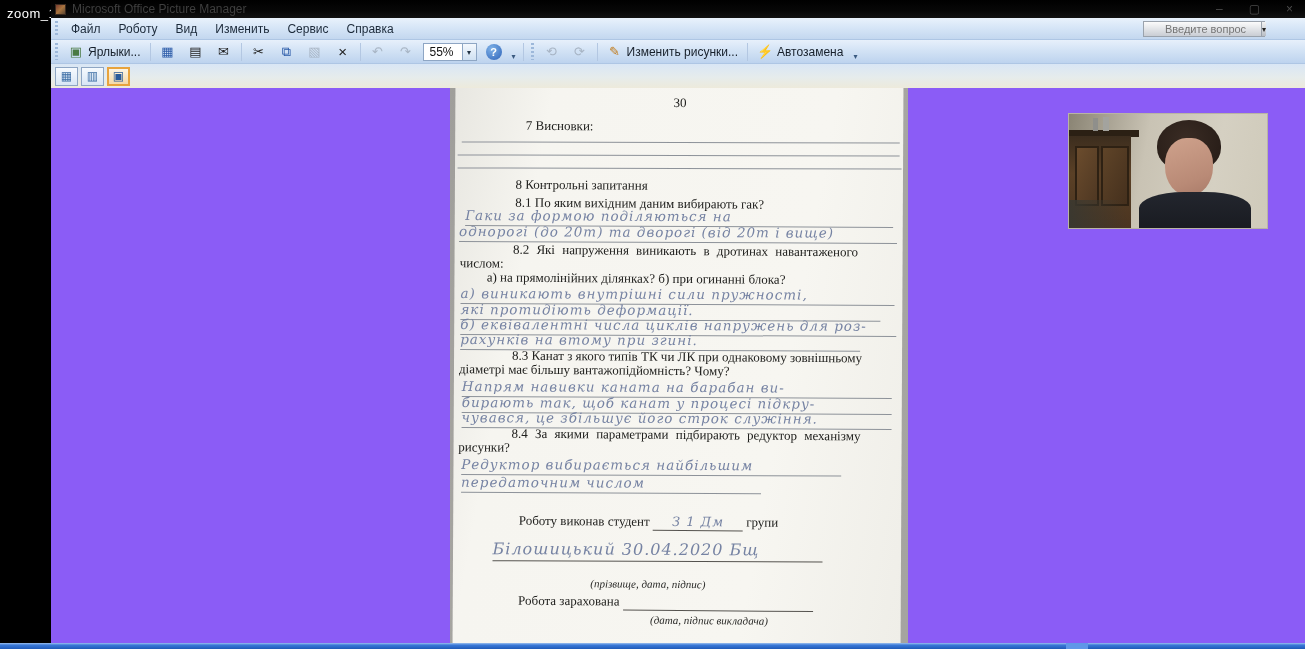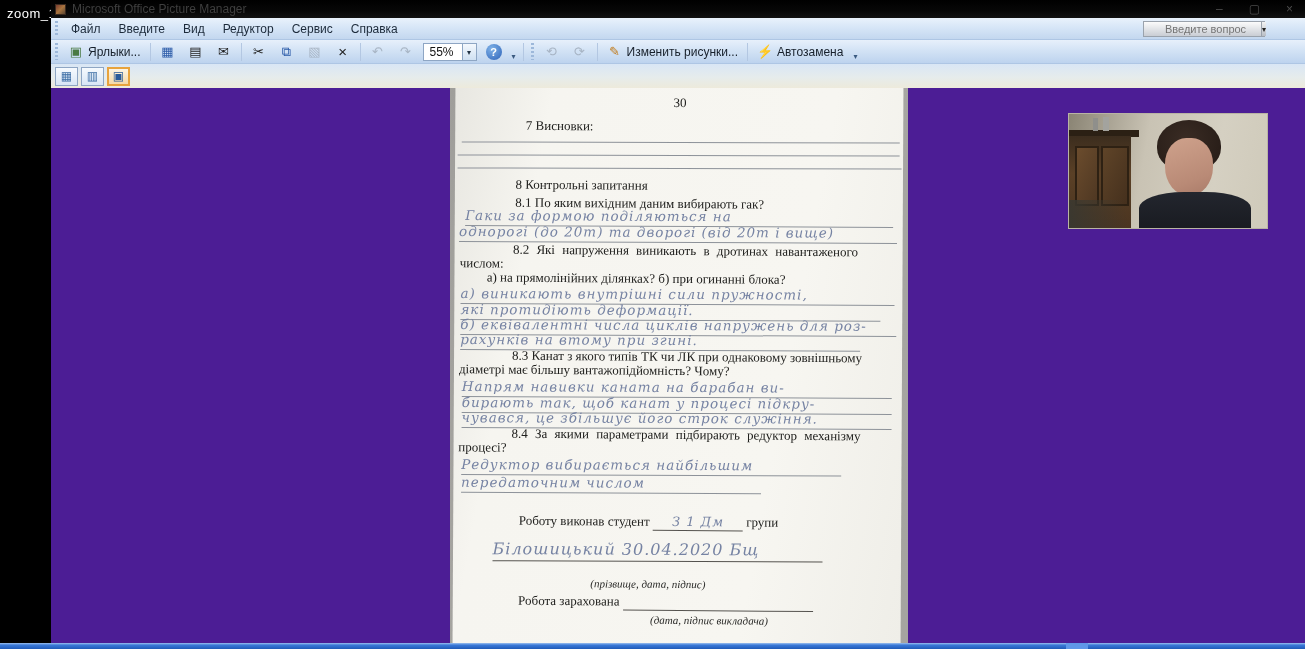--- a/index.html
+++ b/index.html
@@ -55,21 +55,21 @@
     background:radial-gradient(circle at 35% 30%, #7fb2e8, #2d62b8); color:#fff; font-weight:bold;
     font-size:11px; text-align:center; line-height:16px; }
   .overflow { font-size:8px; color:#3a5majority0; color:#3a5a80; padding:0 4px; align-self:flex-end; margin-bottom:2px;}
 
   .viewbar { position:absolute; left:0; top:64px; width:100%; height:24px;
     background:linear-gradient(#d9e6f5 0%,#e6ecec 55%,#edeadb 100%); display:flex; align-items:center; padding-left:4px; gap:3px;}
   .vbtn { width:23px; height:19px; border:1px solid #8ea6c4; background:linear-gradient(#f6fafe,#d8e6f5);
     display:flex; align-items:center; justify-content:center; font-size:12px; color:#3c6ea5; }
   .vbtn.selected { border:2px solid #e8a33d; background:linear-gradient(#fdf4e3,#f5d9a8); color:#2a5a9a; }
 
-  .client { position:absolute; left:0; top:88px; width:100%; height:555px; background:#4c1d95; }
+  .client { position:absolute; left:0; top:88px; width:100%; height:555px; background:#8b5cf6; }
 
   
   .photo { position:absolute; left:399px; top:0; width:458px; height:555px;
     background:linear-gradient(100deg,#9f9e9a 0%,#aaa9a5 30%,#a5a4a0 100%); overflow:hidden; }
   .paper { position:absolute; left:4px; top:-2px; width:448px; height:560px;
     background:linear-gradient(100deg,#e8e7e1 0%,#f6f5f0 18%,#f7f6f1 70%,#efeee8 100%);
     transform:rotate(.3deg); }
   .paper-content { position:absolute; left:0; top:0; width:100%; height:100%;
     font-family:"Liberation Serif", serif; color:#20201e; transform:rotate(.15deg); }
   .pline { position:absolute; font-size:13px; white-space:nowrap; }
@@ -127,23 +127,23 @@
       <span class="win-controls">
         <span>–</span>
         <span>▢</span>
         <span>×</span>
       </span>
     </div>
 
     <div class="menubar">
       <span class="grip"></span>
       <span class="menu-item">Файл</span>
-      <span class="menu-item">Введите</span>
+      <span class="menu-item">Роботу</span>
       <span class="menu-item">Вид</span>
-      <span class="menu-item">Редуктор</span>
+      <span class="menu-item">Изменить</span>
       <span class="menu-item">Сервис</span>
       <span class="menu-item">Справка</span>
       <span class="q-box">
         <input placeholder="Введите вопрос" style="">
         <span class="q-arrow">▾</span>
       </span>
     </div>
 
     <div class="toolbar">
       <span class="grip"></span>
@@ -250,21 +250,21 @@
             <div class="hw" style="left:6px; top:246px; width:400px;">рахунків на втому при згині.</div>
 
             <div class="pline" style="left:58px; top:263px;">8.3 Канат з якого типів ТК чи ЛК при однаковому зовнішньому</div>
             <div class="pline" style="left:5px; top:277px;">діаметрі має більшу вантажопідйомність? Чому?</div>
 
             <div class="hw" style="left:8px; top:293px; width:430px;">Напрям навивки каната на барабан ви-</div>
             <div class="hw" style="left:8px; top:309px; width:430px;">бирають так, щоб канат у процесі підкру-</div>
             <div class="hw" style="left:8px; top:324px; width:430px;">чувався, це збільшує його строк служіння.</div>
 
             <div class="pline just" style="left:58px; top:341px;">8.4  За  якими  параметрами  підбирають  редуктор  механізму</div>
-            <div class="pline" style="left:5px; top:355px;">процесі?</div>
+            <div class="pline" style="left:5px; top:355px;">рисунки?</div>
 
             <div class="hw" style="left:8px; top:371px; width:380px;">Редуктор вибирається найбільшим</div>
             <div class="hw" style="left:8px; top:389px; width:300px;">передаточним числом</div>
 
             <div class="pline" style="left:66px; top:428px;">
               <span>Роботу виконав студент</span>
               <span class="blank-u" style="width:90px; text-align:center;"><span class="hw-inline">З 1 Дм</span></span>
               <span>групи</span>
             </div>
 

